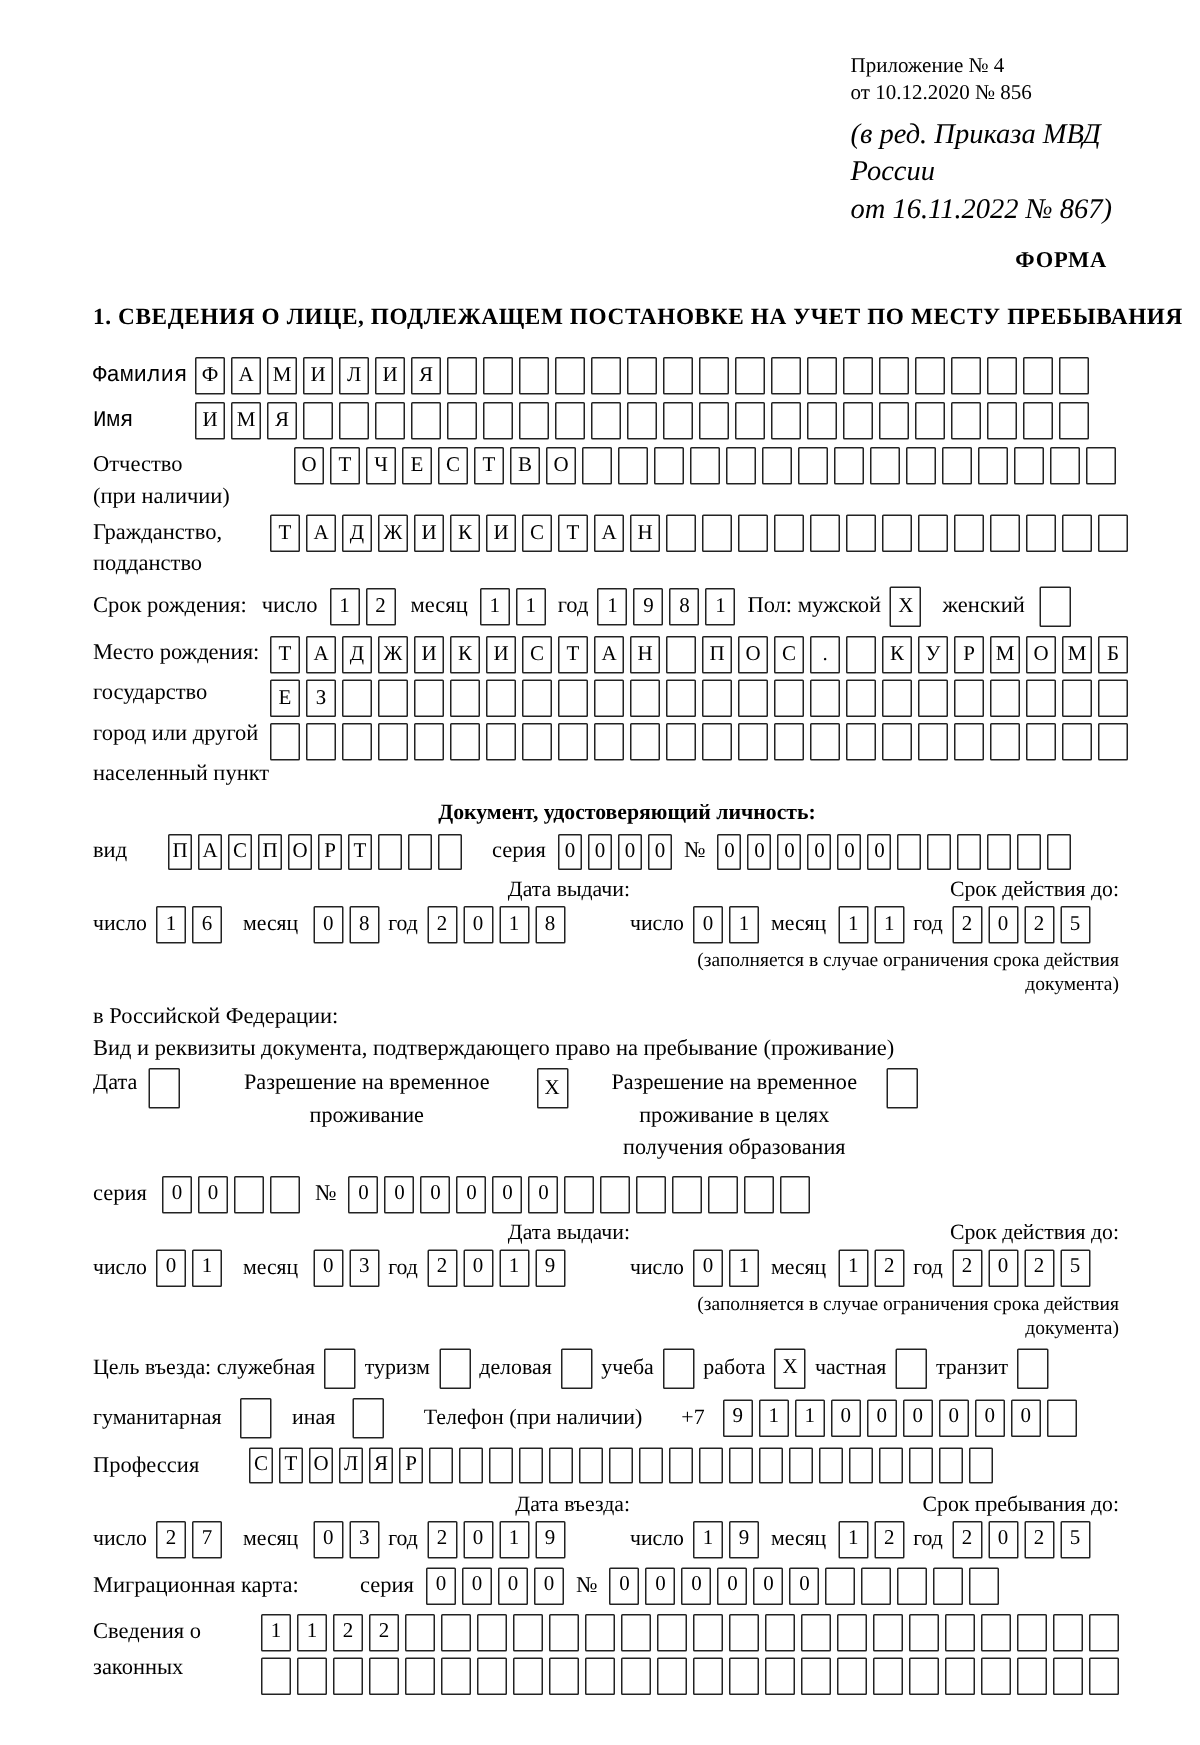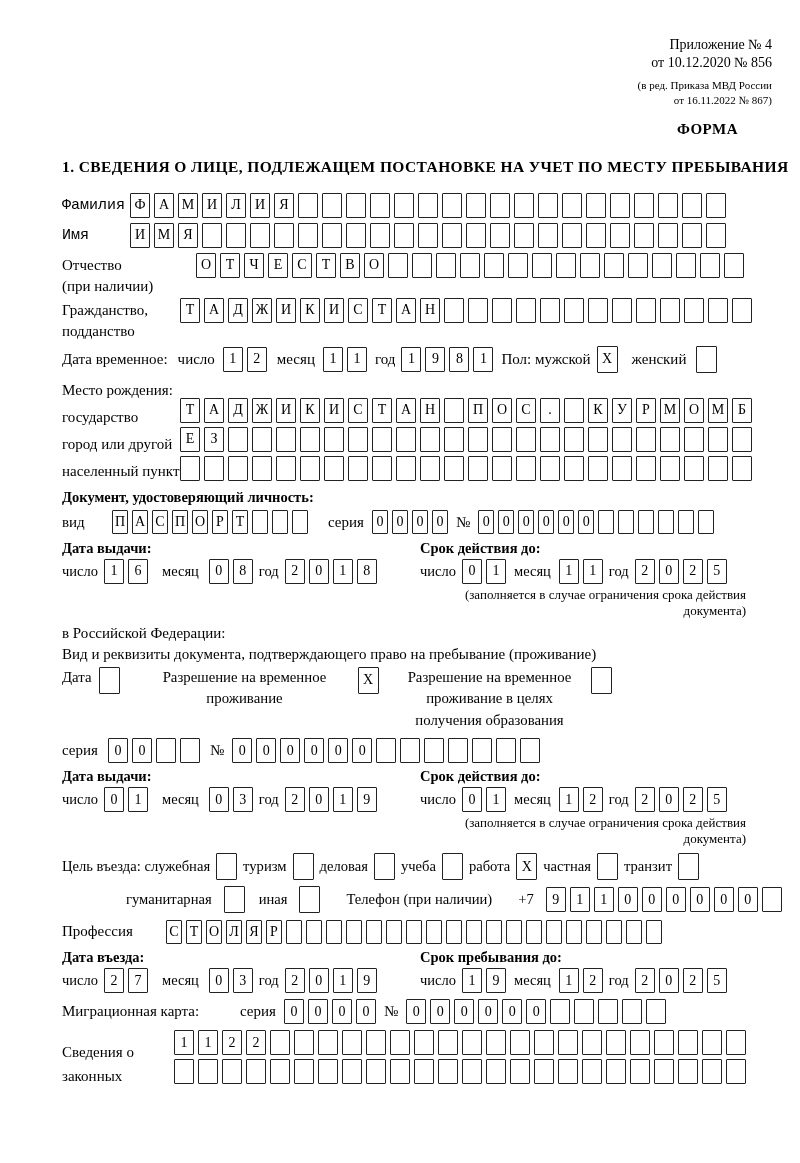--- a/index.html
+++ b/index.html
@@ -1,21 +1,21 @@
 <!DOCTYPE html>
 <html><head>
 <meta charset="utf-8">
 <style>
   html,body{margin:0;padding:0;background:#fff;}
   body{width:800px;height:1163px;font-family:"Liberation Serif", serif;color:#000;}
   .page{box-sizing:border-box;width:800px;height:1163px;padding:36px 26px 0 62px;overflow:hidden;background:#fff;}
 
   
-  .hdr{width:205px;margin-left:auto;margin-right:2px;font-size:14px;line-height:1.3;text-align:right;}
-  .hdr .amend{margin-top:6px;font-size:11px;}
+  .hdr{width:205px;margin-left:auto;margin-right:2px;font-size:14px;line-height:1.3;}
+  .hdr .amend{margin-top:6px;font-size:19px;font-style:italic;}
   .forma{margin-top:14px;text-align:right;padding-right:36px;font-weight:bold;font-size:15px;letter-spacing:.5px;}
 
   
   .title{margin-top:12px;text-align:center;font-weight:bold;font-size:15.5px;line-height:1.8;}
   .blankline{display:inline-block;width:56px;border-bottom:2px solid #3a3a3a;margin-left:10px;transform:translateY(3px);}
 
   .sect{margin-top:20px;font-weight:bold;font-size:15.5px;letter-spacing:.4px;white-space:nowrap;}
 
   
   .frow{display:flex;align-items:center;margin-top:3px;min-height:27px;}
@@ -26,33 +26,33 @@
   
   .cells{display:inline-flex;gap:4px;flex:none;}
   .cell{box-sizing:content-box;width:18px;height:23px;border:1.5px solid #222;border-radius:1px;
         display:inline-flex;align-items:center;justify-content:center;font-size:14px;flex:none;background:#fff;}
   .sm .cell{width:14px;height:22px;}
   .cbx .cell{width:19px;height:25px;}
 
   .gap6{margin-left:6px;} .gap8{margin-left:8px;} .gap10{margin-left:10px;} .gap14{margin-left:14px;} .gap20{margin-left:20px;}
 
   
-  .mlrow{display:flex;align-items:flex-end;margin-top:4px;}
+  .mlrow{display:flex;align-items:flex-start;margin-top:4px;}
   .lblcol{flex:none;font-size:15px;line-height:27px;}
   .cellrows .cells{display:flex;margin-bottom:4px;}
 
   
-  .dochead{margin-top:4px;text-align:left;font-weight:bold;font-size:14.5px;}
+  .dochead{margin-top:4px;text-align:center;font-weight:bold;font-size:14.5px;}
 
   
   .daterow{display:flex;margin-top:4px;}
   .dcol{flex:none;}
   .dcol.left{width:358px;}
   .dcol.right{width:326px;}
-  .dhdr{text-align:left;font-size:14.5px;margin-bottom:2px;font-weight:bold;}
+  .dhdr{text-align:right;font-size:14.5px;margin-bottom:2px;}
   .dvals{display:flex;align-items:center;}
   .dvals .lbl{font-size:14.5px;}
   .note{font-size:13px;text-align:right;margin-top:3px;}
 
   
   .optrow{display:flex;align-items:flex-start;margin-top:4px;column-gap:9px;}
   .opt{display:flex;align-items:flex-start;column-gap:7px;}
   .opt .olbl{font-size:14.8px;line-height:1.45;text-align:center;}
   .maxw210{max-width:212px;} .maxw185{max-width:188px;}
 
@@ -195,21 +195,21 @@
         <span class="cell"></span>
         <span class="cell"></span>
         <span class="cell"></span>
         <span class="cell"></span>
         <span class="cell"></span>
       </span>
   </div>
   <div class="subline">подданство</div>
 
   <div class="frow" style="margin-top:6px;">
-    <span class="lbl">Дата временное:</span>
+    <span class="lbl">Срок рождения:</span>
     <span class="lbl gap10">число</span>
     <span class="cells gap8">
         <span class="cell">1</span>
         <span class="cell">2</span>
       </span>
     <span class="lbl gap10">месяц</span>
     <span class="cells gap8">
         <span class="cell">1</span>
         <span class="cell">1</span>
       </span>
@@ -529,21 +529,21 @@
     <span class="lbl">частная</span>
     <span class="cells cbx">
         <span class="cell"></span>
       </span>
     <span class="lbl">транзит</span>
     <span class="cells cbx">
         <span class="cell"></span>
       </span>
   </div>
 
-  <div class="purpose" style="margin-left:64px;">
+  <div class="purpose" style="">
     <span class="lbl">гуманитарная</span>
     <span class="cells cbx gap6">
         <span class="cell"></span>
       </span>
     <span class="lbl gap8">иная</span>
     <span class="cells cbx gap6">
         <span class="cell"></span>
       </span>
     <span class="lbl gap20">Телефон (при наличии)</span>
     <span class="lbl gap20">+7</span>

